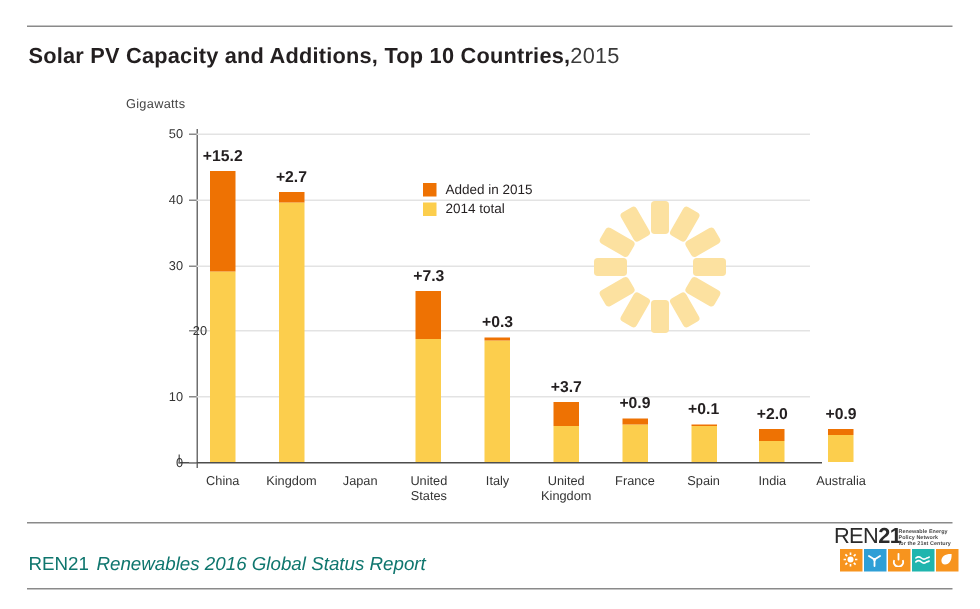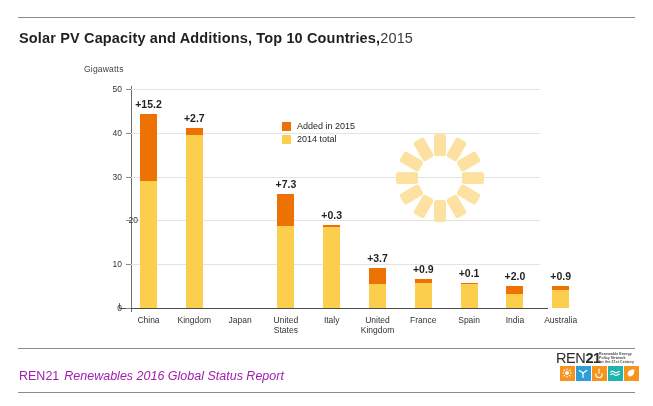--- a/index.html
+++ b/index.html
@@ -205,21 +205,21 @@
     border-radius: 2.5px;
   }
 
   
   .footer-text {
     position: absolute;
     left: 19px;
     top: 369px;
     font-size: 12.5px;
     white-space: nowrap;
-    color: #a21caf;
+    color: #0f766e;
   }
   .footer-text .brand { font-style: normal; }
   .footer-text .report { font-style: italic; margin-left: 5px; }
 
   
   .logo {
     position: absolute;
     left: 556px;
     top: 351px;
     width: 86px;

